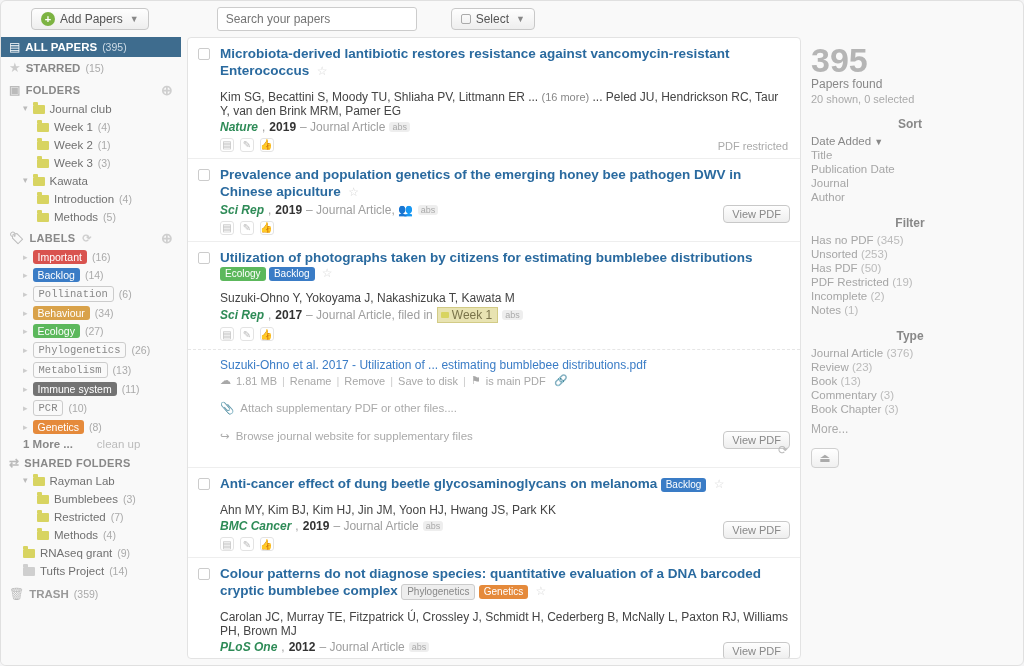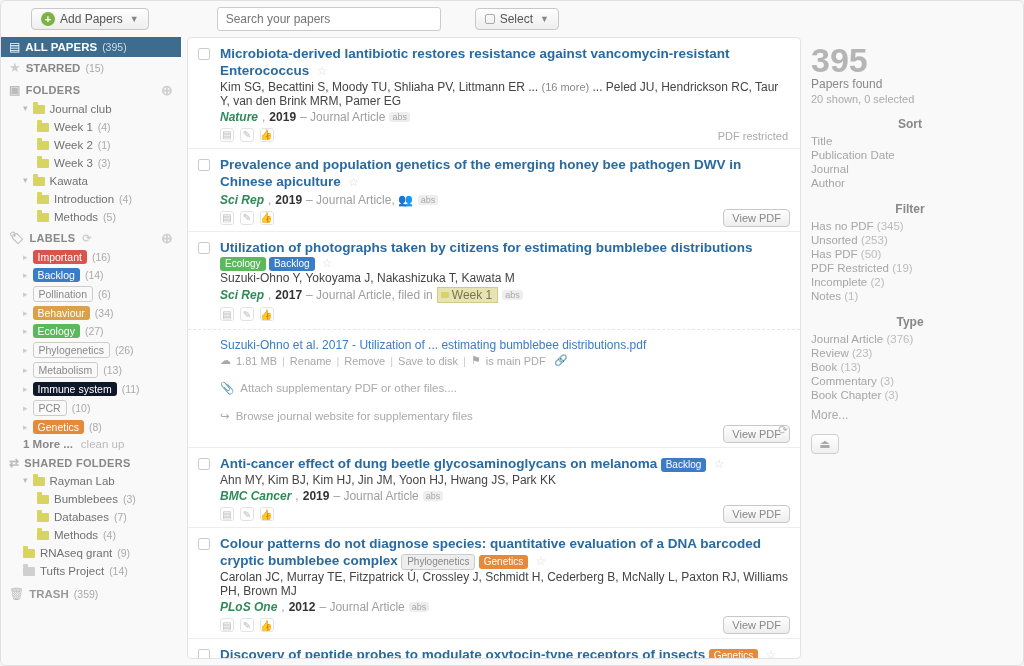--- a/index.html
+++ b/index.html
@@ -4,21 +4,21 @@
 <style>
   * { box-sizing: border-box; margin: 0; padding: 0; }
   body { font-family: Helvetica, Arial, sans-serif; font-size: 12px; background: #F4F4F5; color: #333; }
   .app { width: 1024px; height: 666px; margin: 0 auto; background: #F9F9F9; border: 1px solid #E0E0E0; border-radius: 6px; overflow: hidden; display: flex; flex-direction: column; }
 
   
   .toolbar { height: 36px; display: flex; align-items: center; padding: 4px 8px; gap: 10px; }
   .btn { display:inline-flex; align-items:center; gap:5px; background: linear-gradient(#fefefe,#eee); border:1px solid #c8c8c8; border-radius:4px; padding:3px 9px; font-size:12px; color:#555; cursor:pointer; }
   .btn .caret { font-size:9px; color:#888; margin-left:2px;}
   .add-icon { width:14px; height:14px; display:inline-flex; align-items:center; justify-content:center; background:#7CB342; color:#fff; border-radius:50%; font-weight:bold; font-size:11px; line-height:1;}
-  .search-box { width: 224px; }
+  .search-box { width: 200px; }
   .search-box input { width:100%; padding:4px 8px; border:1px solid #ccc; border-radius:3px; font-size:12px; }
   .toolbar-gap { flex:0 0 auto; width:12px;}
 
   
   .columns { flex:1; display:flex; min-height:0; }
   .sidebar { width: 180px; background:#F9F9F9; padding: 0 0 10px 0; overflow:hidden; font-size:11.5px; }
   .main { flex:1; display:flex; min-width:0; padding: 0 6px 6px 6px; gap:6px; }
   .paper-panel { flex:1; background:#fff; border:1px solid #e3e3e3; border-radius:4px; overflow:hidden; display:flex; flex-direction:column; min-width:0;}
   .right-panel { width: 210px; padding: 6px 8px 0 4px; font-size:12px; color:#9c9c9c; }
 
@@ -29,40 +29,40 @@
   .sb-item.active .count { color:#cddbe6; }
   .sb-header { display:flex; align-items:center; padding: 4px 8px 2px 8px; gap:5px; color:#888; font-weight:bold; font-size:11px; letter-spacing:.3px; }
   .sb-sub { padding-left: 22px; }
   .sb-sub2 { padding-left: 36px; }
   .plus { margin-left:auto; color:#cfcfcf; font-size:14px; }
   .caret-d { color:#bbb; font-size:9px; display:inline-block; transform: translateY(-1px);}
   .fld-icon { width:12px; height:9px; background:#D8D461; border-radius:1px; display:inline-block; position:relative; }
   .fld-icon::before { content:''; position:absolute; top:-3px; left:0; width:5px; height:3px; background:#D8D461; border-radius:1px 1px 0 0;}
   .fld-icon.gray { background:#cfcfcf;} .fld-icon.gray::before { background:#cfcfcf;}
   .label-chip { padding:1px 5px; border-radius:3px; font-size:10.5px; color:#fff; display:inline-block; }
-  .label-chip.outline { background: transparent; color:#888; border:1px solid #ccc;}
+  .label-chip.outline { background: transparent; color:#888; border:1px solid #ccc;font-family:Liberation Mono, monospace;}
   .label-row { display:flex; align-items:center; padding: 2px 8px 2px 22px; gap:5px; cursor:pointer;}
   .label-row .count { color:#aaa; font-size:10.5px;}
   .star { color:#ccc; font-size:13px;}
   .icon-stack { color:#bbb; font-size:12px;}
 
   
   .paper-list { flex:1; overflow:auto; }
   .paper { position:relative; border-bottom:1px solid #eee; padding: 8px 12px 6px 32px; }
   .paper .chk { position:absolute; top:10px; left:10px; width:12px; height:12px; border:1px solid #ccc; border-radius:2px; background:#fff; display:inline-block;}
   .paper .title { color:#2A6A9F; font-weight:bold; font-size:13.5px; line-height:1.25; display:inline;}
   .paper .staricon { color:#d7d7d7; font-size:12px; margin-left:4px;}
-  .paper .authors { color:#444; font-size:12px; margin-top:0; }
+  .paper .authors { color:#444; font-size:12px; margin-top:10px; }
   .paper .more-auth { color:#888; font-size:11px;}
   .paper .metaline { color:#9e9e9e; font-size:12px; margin-top:2px; display:flex; align-items:center; gap:4px; flex-wrap:wrap;}
   .paper .journal { font-style:italic; color:#2E8B57; font-weight:bold;}
   .paper .year { color:#333; font-weight:bold;}
   .paper .foot { display:flex; align-items:center; gap:6px; color:#c8c8c8; font-size:12px; margin-top:4px;}
   .paper .foot .pill { border:1px solid #e3e3e3; border-radius:3px; width:14px; height:14px; display:inline-flex; align-items:center; justify-content:center; font-size:10px; color:#bbb;}
-  .paper .viewpdf { position:absolute; right:10px; bottom:4px; }
+  .paper .viewpdf { position:absolute; right:10px; bottom:18px; }
   .viewpdf .btn { font-size:11px; padding:2px 8px; color:#888;}
   .pdf-restricted { position:absolute; right:12px; bottom:6px; color:#aaa; font-size:11px;}
   .tag { padding:0 5px; border-radius:3px; color:#fff; font-size:10px; display:inline-block; line-height:14px; }
   .foldtag { background:#E8E3B2; color:#7a744a; border:1px solid #D2CB86; padding:0 5px 0 3px; display:inline-flex; align-items:center; gap:3px;}
   .foldtag .mini-fld { width:8px; height:6px; background:#D8D461; display:inline-block; border-radius:1px;}
   .abs-tag { background:#eee; color:#aaa; border-radius:3px; font-size:9px; padding:0 3px;}
 
   .inline-expand { border-top:1px dashed #e6e6e6; margin: 8px -12px 16px -32px; padding: 8px 12px 2px 32px; color:#969696;}
   .inline-expand .pdfname { color:#3A7CC6; font-size:12px; }
   .inline-expand .actions { color:#a8a8a8; font-size:11px; display:flex; align-items:center; gap:5px; margin-top:2px;}
@@ -200,56 +200,56 @@
             <span class="label-chip outline">Phylogenetics</span>
             <span class="count">(26)</span>
           </div>
           <div class="label-row">
             <span style="color:#ccc;font-size:9px">▸</span>
             <span class="label-chip outline">Metabolism</span>
             <span class="count">(13)</span>
           </div>
           <div class="label-row">
             <span style="color:#ccc;font-size:9px">▸</span>
-            <span class="label-chip " style="background:#0f172a">Immune system</span>
+            <span class="label-chip " style="background:#737373">Immune system</span>
             <span class="count">(11)</span>
           </div>
           <div class="label-row">
             <span style="color:#ccc;font-size:9px">▸</span>
             <span class="label-chip outline">PCR</span>
             <span class="count">(10)</span>
           </div>
           <div class="label-row">
             <span style="color:#ccc;font-size:9px">▸</span>
             <span class="label-chip " style="background:#E58A3B">Genetics</span>
             <span class="count">(8)</span>
           </div>
         </div>
-      <div class="label-row" style="gap:8px;">
+      <div class="label-row" style="gap:24px;">
         <span style="color:#888;font-weight:bold">1 More ...</span>
         <span style="color:#bbb">clean up</span>
       </div>
 
       <div class="sb-header">
         <span class="icon-stack">⇄</span>
         <span>SHARED FOLDERS</span>
       </div>
       <div class="sb-item sb-sub">
         <span class="caret-d">▾</span>
         <span class="fld-icon"></span>
         <span>Rayman Lab</span>
       </div>
       <div class="sb-item sb-sub2">
           <span class="fld-icon"></span>
           <span>Bumblebees</span>
           <span class="count">(3)</span>
         </div>
       <div class="sb-item sb-sub2">
           <span class="fld-icon"></span>
-          <span>Databases</span>
+          <span>Restricted</span>
           <span class="count">(7)</span>
         </div>
       <div class="sb-item sb-sub2">
           <span class="fld-icon"></span>
           <span>Methods</span>
           <span class="count">(4)</span>
         </div>
       <div class="sb-item sb-sub">
           <span class="fld-icon"></span>
           <span>RNAseq grant</span>
@@ -407,20 +407,21 @@
           </div>
       </div>
 
       <div class="right-panel">
         <div class="big">395</div>
         <div class="sub1">Papers found</div>
         <div class="sub2">20 shown, 0 selected</div>
 
         <h4>Sort</h4>
         <ul id="sort-mount">
+            <li class="sort-sel"><span>Date Added</span> <span style="font-size:9px">▼</span></li>
             <li><span>Title</span></li>
             <li><span>Publication Date</span></li>
             <li><span>Journal</span></li>
             <li><span>Author</span></li>
           </ul>
 
         <h4>Filter</h4>
         <ul id="filter-mount">
             <li><span>Has no PDF</span> <span class="cnt">(345)</span></li>
             <li><span>Unsorted</span> <span class="cnt">(253)</span></li>

